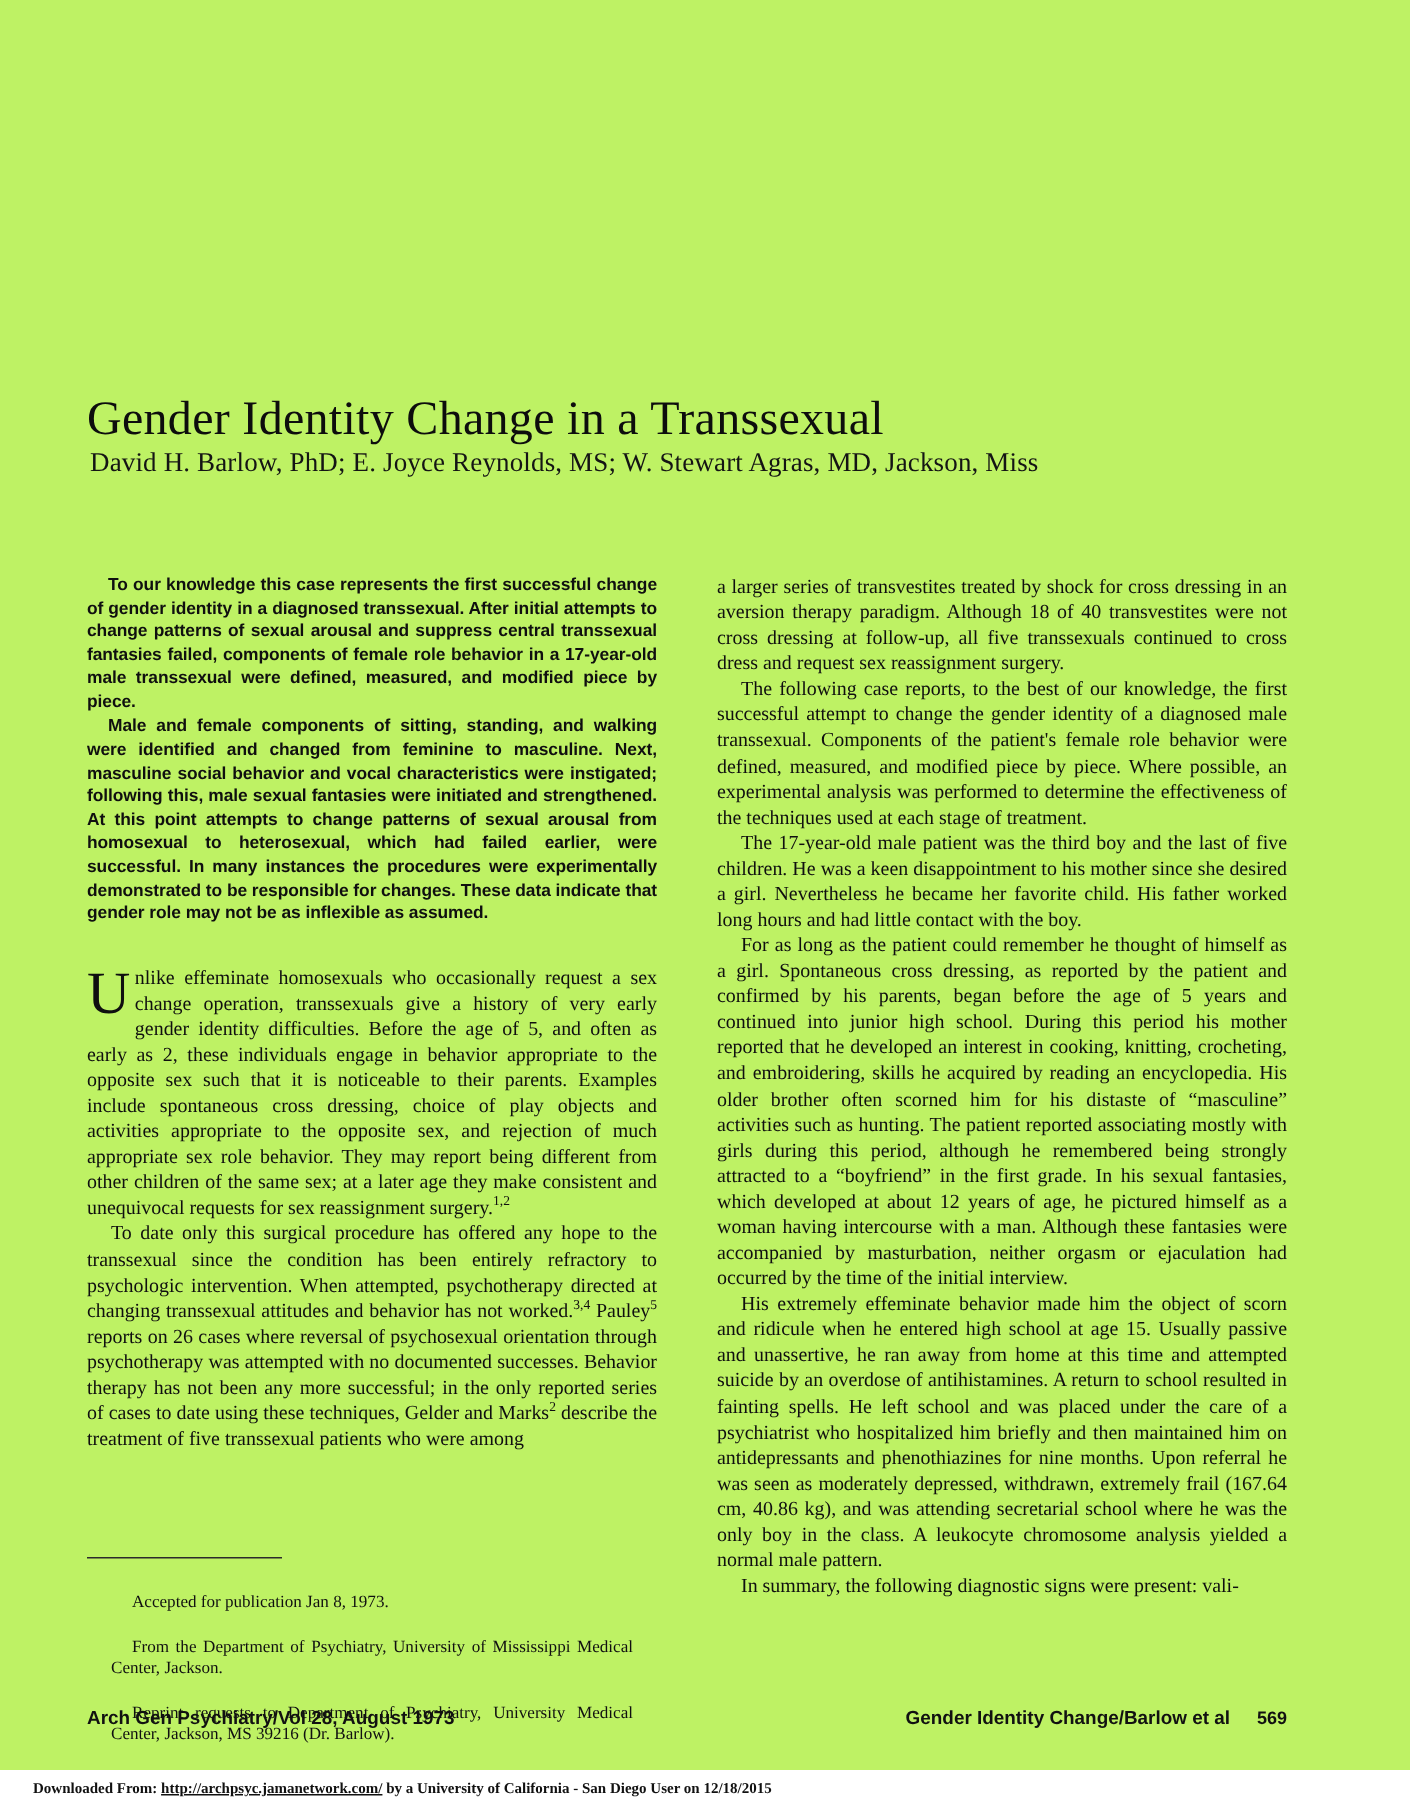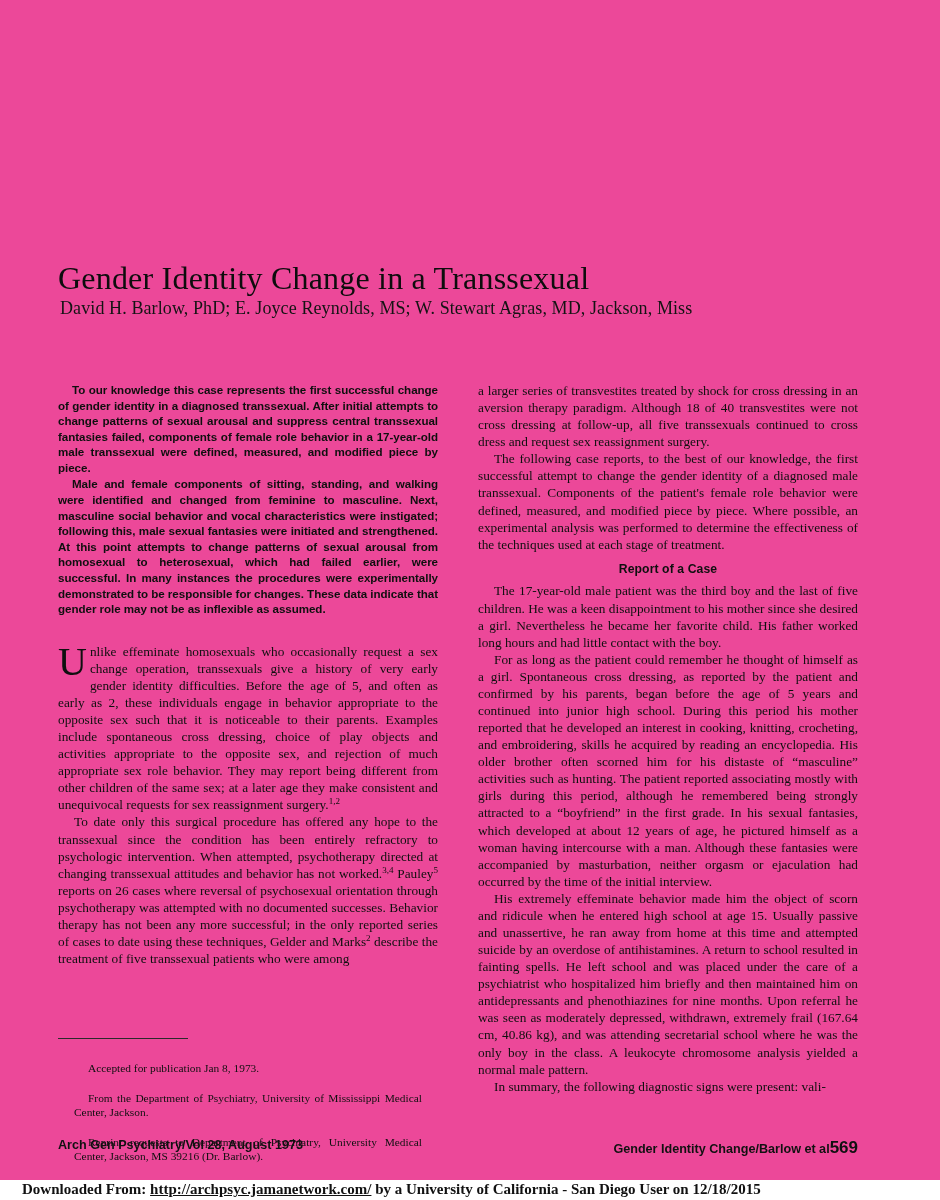--- a/index.html
+++ b/index.html
@@ -13,21 +13,21 @@
     font-family: "Liberation Serif", serif;
     color: #111111;
     overflow: hidden;
     position: relative;
   }
   .page {
     position: absolute;
     left: 0; top: 0;
     width: 940px;
     height: 1200px;
-    background: #ec4899;
+    background: #bef264;
     box-sizing: border-box;
     padding: 0;
   }
   .page-inner {
     position: absolute;
     left: 58px;
     top: 0;
     width: 800px;
     height: 1200px;
   }
@@ -147,36 +147,37 @@
   }
   .footer-right {
     position: absolute;
     right: 0;
     top: 0;
     text-align: right;
     white-space: nowrap;
   }
   .footer-page {
     display: inline-block;
-    font-size: 17px;
+    margin-left: 18px;
+    font-size: 12px;
   }
   .download-bar {
     position: absolute;
     left: 0;
     bottom: 0;
     width: 940px;
     height: 20px;
     background: #ffffff;
   }
   .download-text {
     position: absolute;
     left: 22px;
     bottom: 2px;
     font-family: "Liberation Serif", serif;
-    font-size: 15px;
+    font-size: 10px;
     font-weight: bold;
     color: #111111;
     white-space: nowrap;
   }
   .download-text .lnk {
     text-decoration: underline;
   }
   sup { font-size: 0.68em; vertical-align: super; line-height: 0; }
 </style>
 </head>
@@ -204,21 +205,20 @@
           <p class="dropcap-para first-para"><span class="dropcap">U</span><span>nlike effeminate homosexuals who occasionally request a sex change operation, transsexuals give a history of very early gender identity difficulties. Before the age of 5, and often as early as 2, these individuals engage in behavior appropriate to the opposite sex such that it is noticeable to their parents. Examples include spontaneous cross dressing, choice of play objects and activities appropriate to the opposite sex, and rejection of much appropriate sex role behavior. They may report being different from other children of the same sex; at a later age they make consistent and unequivocal requests for sex reassignment surgery.</span><sup>1,2</sup></p>
           <p><span>To date only this surgical procedure has offered any hope to the transsexual since the condition has been entirely refractory to psychologic intervention. When attempted, psychotherapy directed at changing transsexual attitudes and behavior has not worked.</span><sup>3,4</sup><span> Pauley</span><sup>5</sup><span> reports on 26 cases where reversal of psychosexual orientation through psychotherapy was attempted with no documented successes. Behavior therapy has not been any more successful; in the only reported series of cases to date using these techniques, Gelder and Marks</span><sup>2</sup><span> describe the treatment of five transsexual patients who were among</span></p>
         </div>
 
       </div>
 
       <div class="col col-right">
         <div class="body-text">
           <p class="first-para">a larger series of transvestites treated by shock for cross dressing in an aversion therapy paradigm. Although 18 of 40 transvestites were not cross dressing at follow-up, all five transsexuals continued to cross dress and request sex reassignment surgery.</p>
           <p>The following case reports, to the best of our knowledge, the first successful attempt to change the gender identity of a diagnosed male transsexual. Components of the patient's female role behavior were defined, measured, and modified piece by piece. Where possible, an experimental analysis was performed to determine the effectiveness of the techniques used at each stage of treatment.</p>
-          <div class="section-head">Report of a Case</div>
           <p>The 17-year-old male patient was the third boy and the last of five children. He was a keen disappointment to his mother since she desired a girl. Nevertheless he became her favorite child. His father worked long hours and had little contact with the boy.</p>
           <p>For as long as the patient could remember he thought of himself as a girl. Spontaneous cross dressing, as reported by the patient and confirmed by his parents, began before the age of 5 years and continued into junior high school. During this period his mother reported that he developed an interest in cooking, knitting, crocheting, and embroidering, skills he acquired by reading an encyclopedia. His older brother often scorned him for his distaste of “masculine” activities such as hunting. The patient reported associating mostly with girls during this period, although he remembered being strongly attracted to a “boyfriend” in the first grade. In his sexual fantasies, which developed at about 12 years of age, he pictured himself as a woman having intercourse with a man. Although these fantasies were accompanied by masturbation, neither orgasm or ejaculation had occurred by the time of the initial interview.</p>
           <p>His extremely effeminate behavior made him the object of scorn and ridicule when he entered high school at age 15. Usually passive and unassertive, he ran away from home at this time and attempted suicide by an overdose of antihistamines. A return to school resulted in fainting spells. He left school and was placed under the care of a psychiatrist who hospitalized him briefly and then maintained him on antidepressants and phenothiazines for nine months. Upon referral he was seen as moderately depressed, withdrawn, extremely frail (167.64 cm, 40.86 kg), and was attending secretarial school where he was the only boy in the class. A leukocyte chromosome analysis yielded a normal male pattern.</p>
           <p>In summary, the following diagnostic signs were present: vali-</p>
         </div>
       </div>
 
     </div>
 
     <div class="footnote-rule"></div>

